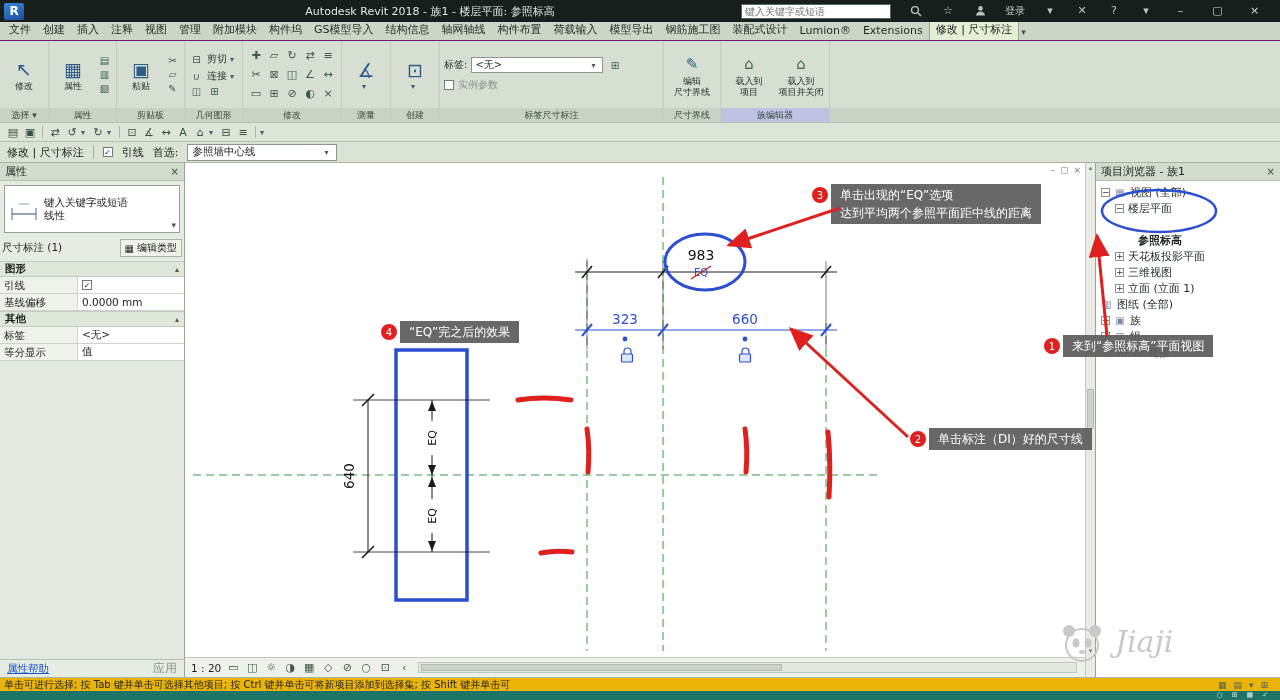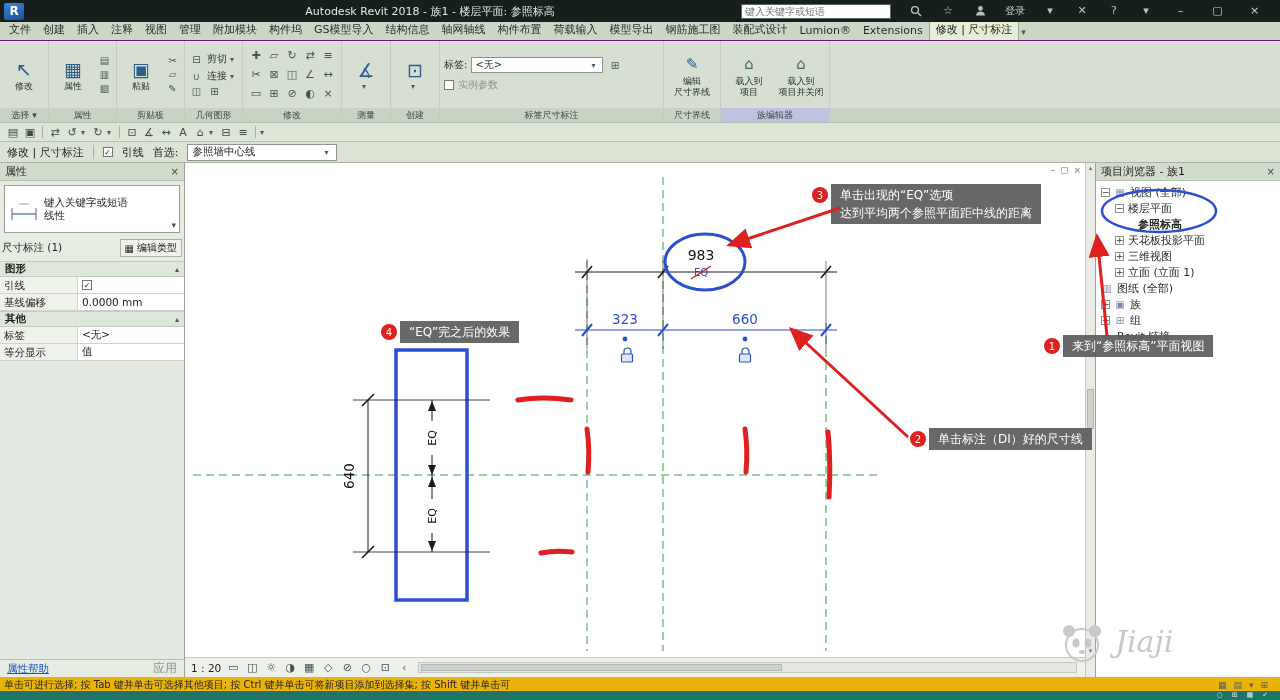--- a/index.html
+++ b/index.html
@@ -529,21 +529,21 @@
     <div class="tree">
       <div class="trw" style="padding-left:5px;">
         <span class="expander">−</span>
         <span class="ticn">▦</span>
         <span>视图 (全部)</span>
       </div>
       <div class="trw" style="padding-left:19px;">
         <span class="expander">−</span>
         <span>楼层平面</span>
       </div>
-      <div class="trw bold" style="padding-left:42px;">
+      <div class="trw bold" style="padding-left:42px;margin-top:16px;">
         <span>参照标高</span>
       </div>
       <div class="trw" style="padding-left:19px;">
         <span class="expander">+</span>
         <span>天花板投影平面</span>
       </div>
       <div class="trw" style="padding-left:19px;">
         <span class="expander">+</span>
         <span>三维视图</span>
       </div>

